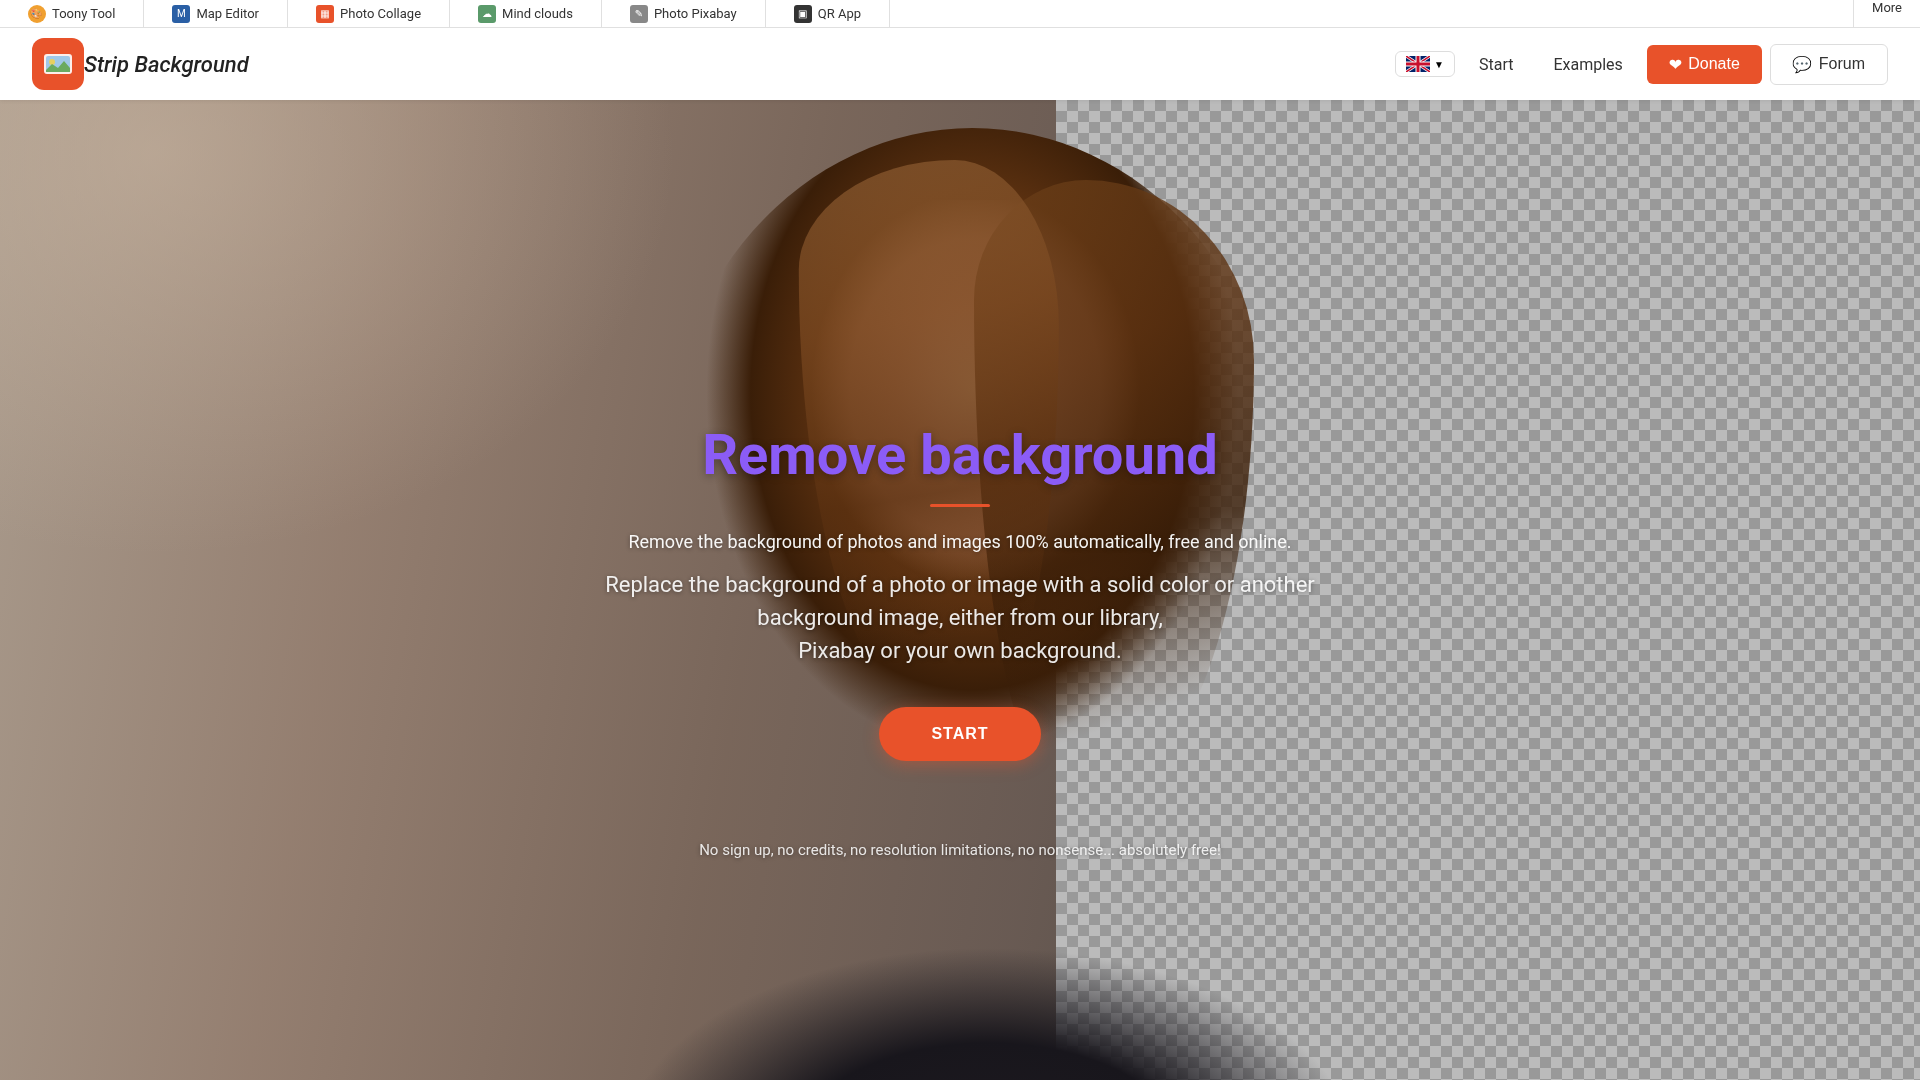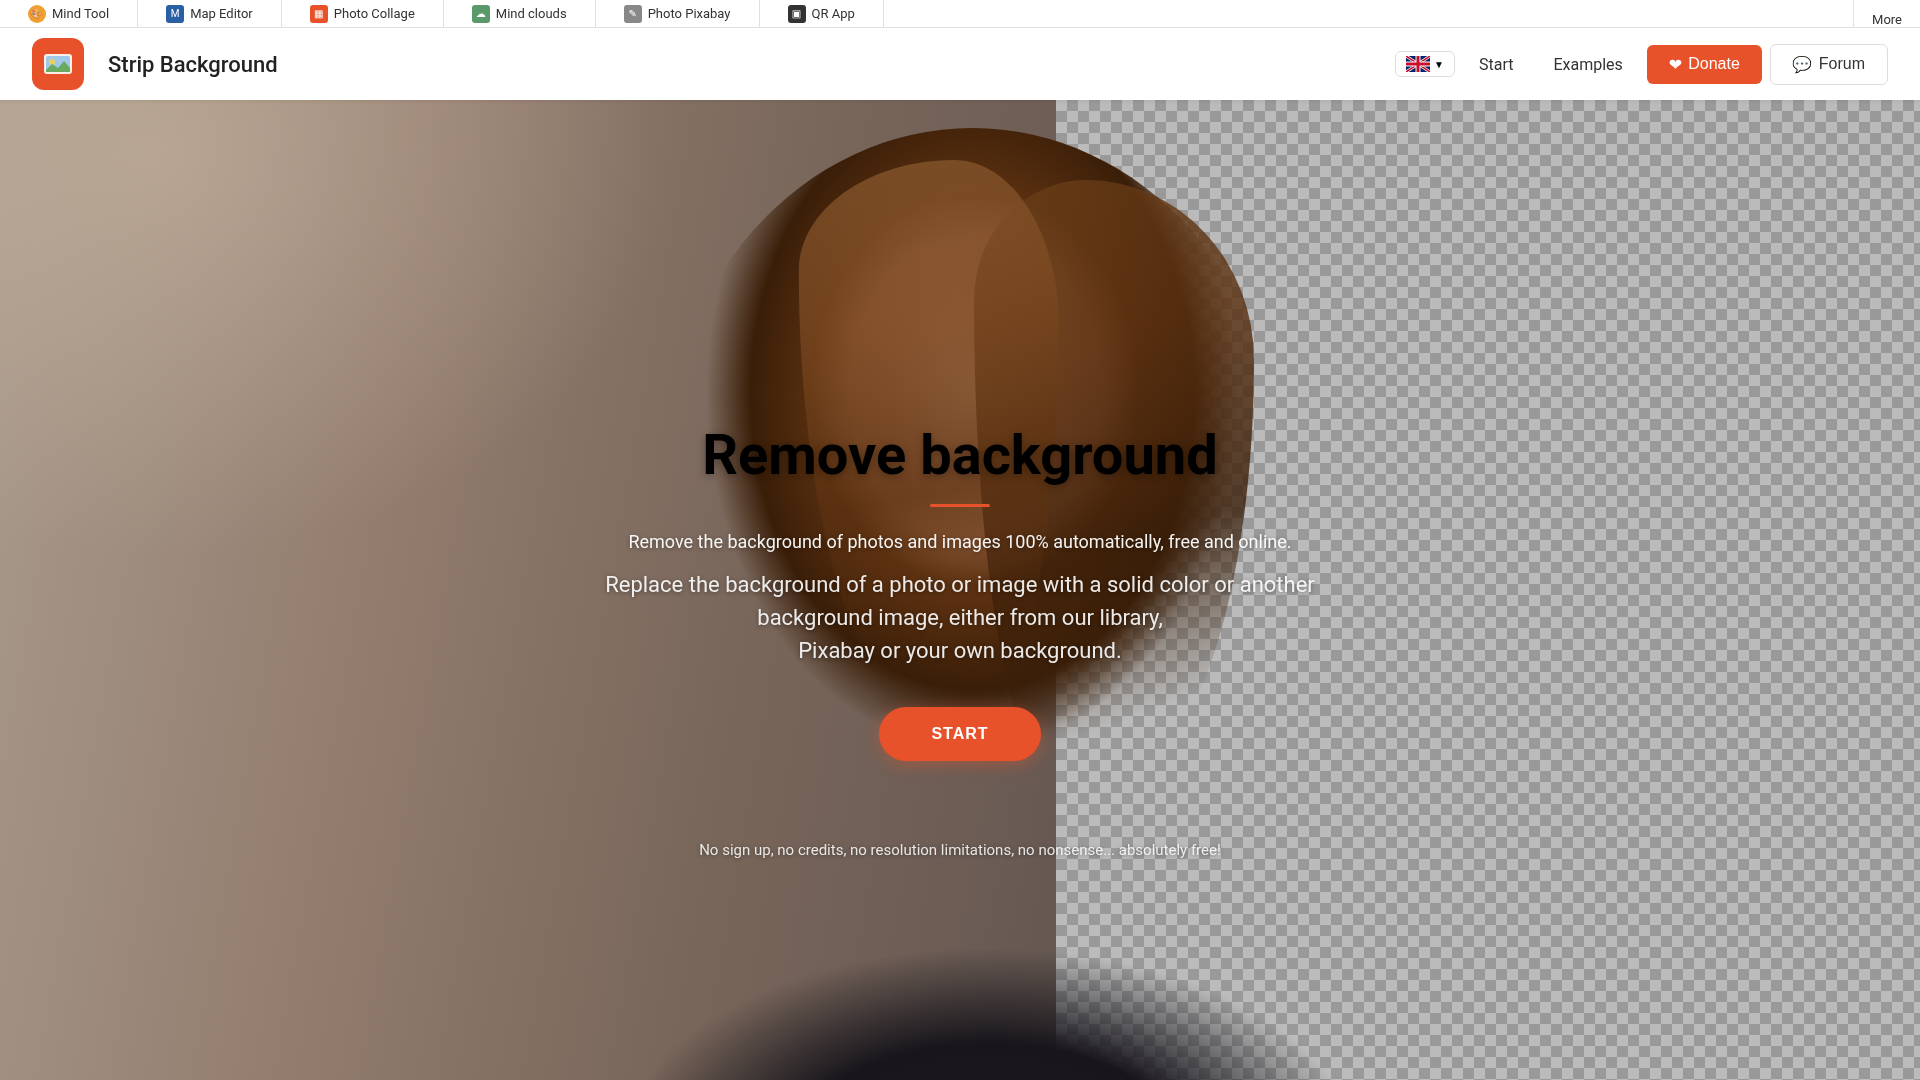--- a/index.html
+++ b/index.html
@@ -29,21 +29,21 @@
       border-right: 1px solid #e0e0e0;
       cursor: pointer;
       white-space: nowrap;
     }
     .top-nav-item:first-child { border-left: none; }
     .top-nav-more {
       margin-left: auto;
       padding: 0 18px;
       height: 100%;
       display: flex;
-      align-items: flex-end;
+      align-items: flex-start;
       font-size: 13px;
       color: #333;
       cursor: pointer;
       border-left: 1px solid #e0e0e0;
     }
     .nav-icon {
       width: 18px;
       height: 18px;
       display: inline-flex;
       align-items: center;
@@ -61,22 +61,23 @@
       background: rgba(255,255,255,0.95);
       display: flex;
       align-items: center;
       padding: 0 32px;
       z-index: 99;
       box-shadow: 0 1px 4px rgba(0,0,0,0.08);
     }
     .logo-area {
       display: flex;
       align-items: center;
-      gap: 24px;
+      gap: 0;
       text-decoration: none;
+      font-style: italic;
     }
     .logo-icon {
       width: 52px;
       height: 52px;
       background: #e8522a;
       border-radius: 12px;
       display: flex;
       align-items: center;
       justify-content: center;
     }
@@ -160,21 +161,21 @@
     .hero-content {
       position: relative;
       z-index: 10;
       text-align: center;
       margin-top: 28px;
     }
 
     .hero-title {
       font-size: 56px;
       font-weight: 700;
-      color: #000000;
+      color: #8b5cf6;
       text-shadow: 0 2px 8px rgba(0,0,0,0.3);
       margin-bottom: 16px;
     }
 
     .hero-divider {
       width: 60px;
       height: 3px;
       background: #e8522a;
       margin: 0 auto 24px;
       border-radius: 2px;
@@ -288,21 +289,21 @@
       font-size: 10px;
       color: #fff;
     }
   </style>
 </head>
 <body>
 
 <nav class="top-nav">
   <div class="top-nav-item">
     <span class="toony-icon nav-icon">🎨</span>
-    <span>Mind Tool</span>
+    <span>Toony Tool</span>
   </div>
   <div class="top-nav-item">
     <span class="map-icon nav-icon">M</span>
     <span>Map Editor</span>
   </div>
   <div class="top-nav-item">
     <span class="collage-icon nav-icon">▦</span>
     <span>Photo Collage</span>
   </div>
   <div class="top-nav-item">

